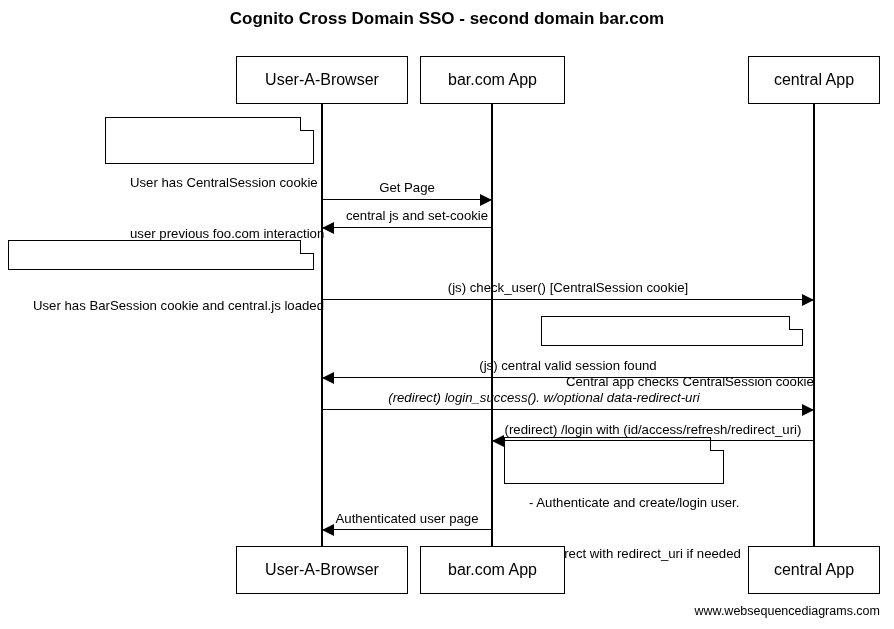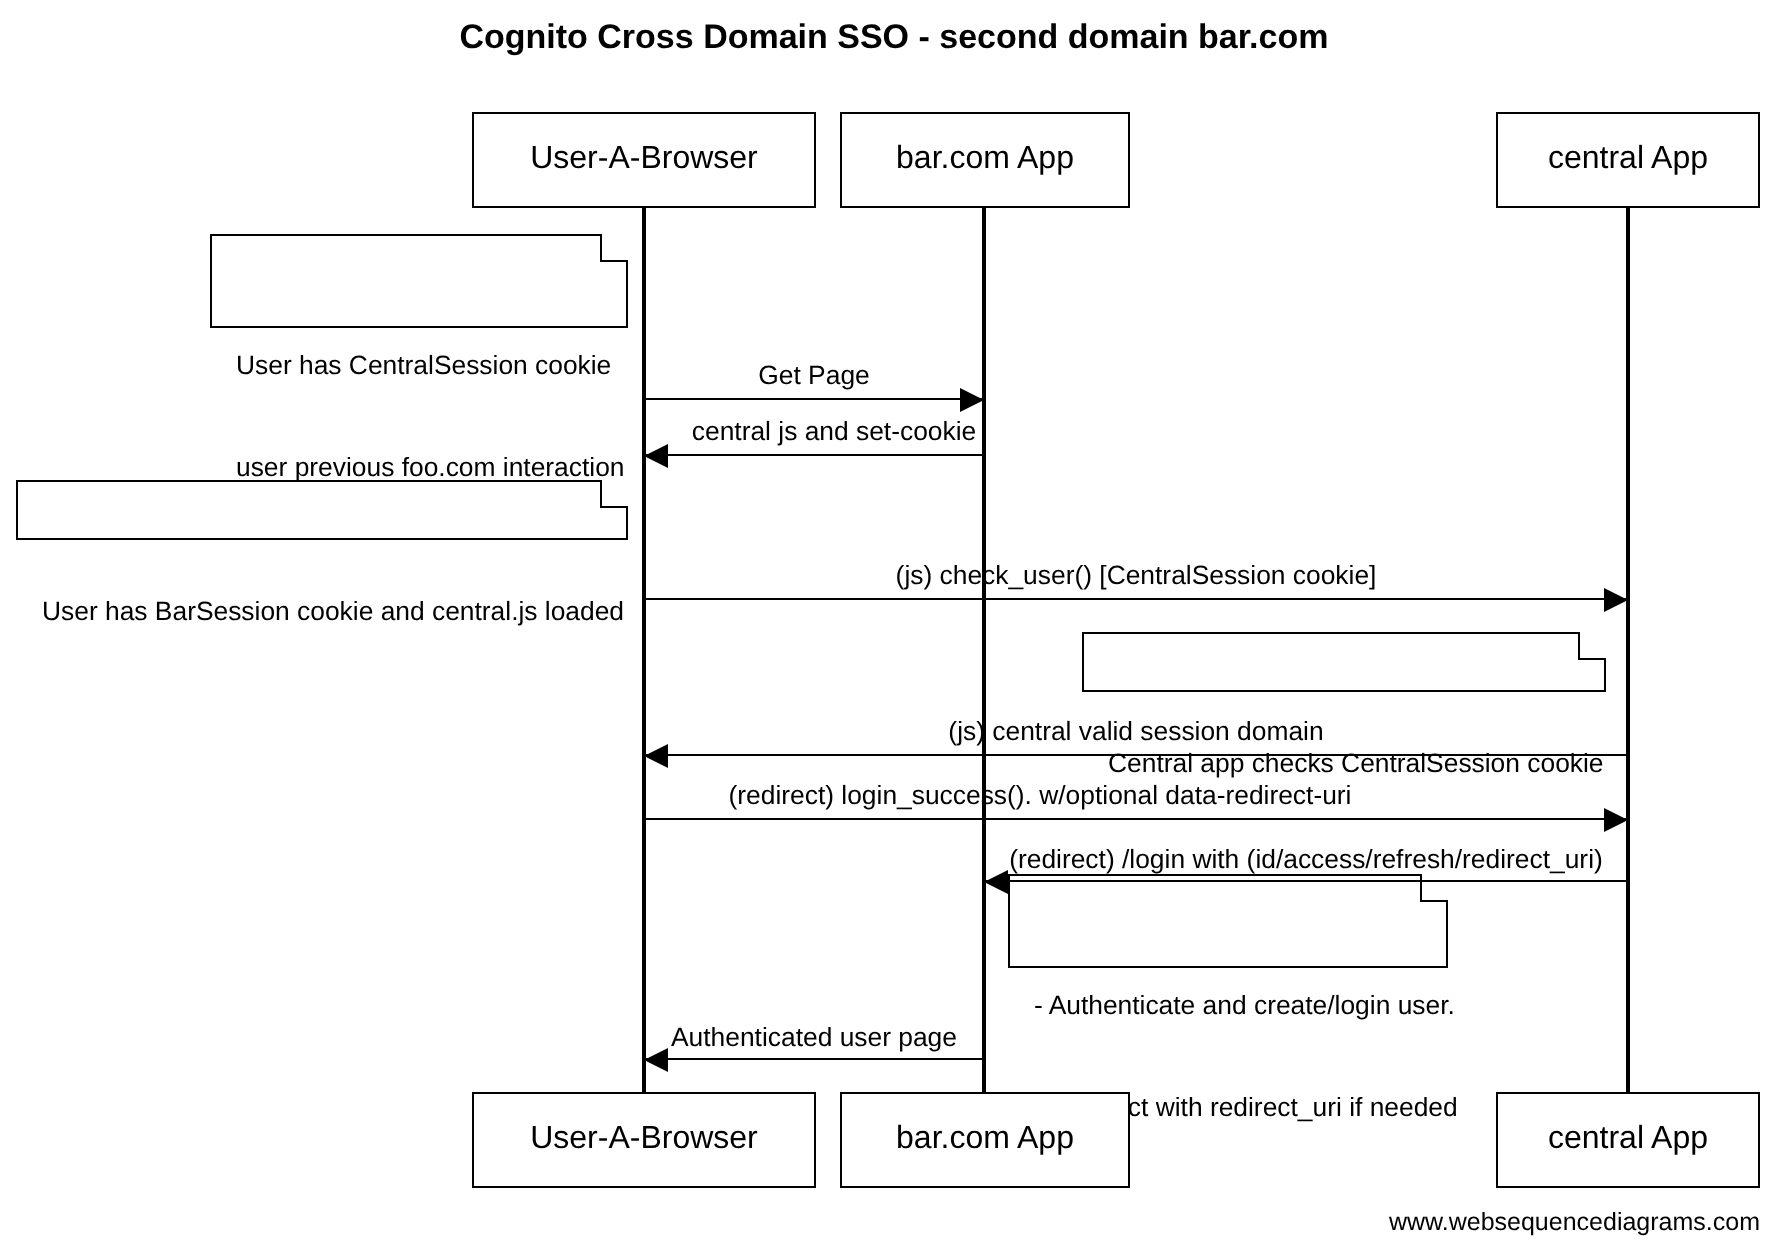--- a/index.html
+++ b/index.html
@@ -46,21 +46,21 @@
     width: 1.4px;
     background: #000;
   }
   .note {
     position: absolute;
     border: 1.4px solid #000;
     background: #fff;
     box-sizing: border-box;
     font-size: 13.2px;
     line-height: 17px;
-    padding: 5px 8px 4px 12px;
+    padding: 5px 8px 4px 24px;
     white-space: pre;
   }
   .note-fold {
     position: absolute;
     right: -1px;
     top: -1px;
     width: 13px;
     height: 13px;
     background: #fff;
     border-left: 1.4px solid #000;
@@ -158,25 +158,25 @@
   <div class="arrowhead right" style="left:480px; top:193.7px;"></div>
 
   <div class="msg-label" style="left:322px; top:208px; width:190px;">central js and set-cookie</div>
   <div class="msg-line" style="left:322px; top:227px; width:170px;"></div>
   <div class="arrowhead left" style="left:322px; top:221.7px;"></div>
 
   <div class="msg-label" style="left:322px; top:280px; width:492px;">(js) check_user() [CentralSession cookie]</div>
   <div class="msg-line" style="left:322px; top:299px; width:492px;"></div>
   <div class="arrowhead right" style="left:802px; top:293.7px;"></div>
 
-  <div class="msg-label" style="left:322px; top:358px; width:492px;">(js) central valid session domain</div>
+  <div class="msg-label" style="left:322px; top:358px; width:492px;">(js) central valid session found</div>
   <div class="msg-line" style="left:322px; top:377px; width:492px;"></div>
   <div class="arrowhead left" style="left:322px; top:371.7px;"></div>
 
-  <div class="msg-label" style="left:304px; top:390px; width:432px;">(redirect) login_success(). w/optional data-redirect-uri</div>
+  <div class="msg-label" style="left:328px; top:390px; width:432px;font-style:italic;">(redirect) login_success(). w/optional data-redirect-uri</div>
   <div class="msg-line" style="left:322px; top:409px; width:492px;"></div>
   <div class="arrowhead right" style="left:802px; top:403.7px;"></div>
 
   <div class="msg-label" style="left:492px; top:422px; width:322px;">(redirect) /login with (id/access/refresh/redirect_uri)</div>
   <div class="msg-line" style="left:492px; top:440px; width:322px;"></div>
   <div class="arrowhead left" style="left:492px; top:434.7px;"></div>
 
   <div class="msg-label" style="left:322px; top:511px; width:170px;">Authenticated user page</div>
   <div class="msg-line" style="left:322px; top:529px; width:170px;"></div>
   <div class="arrowhead left" style="left:322px; top:523.7px;"></div>

